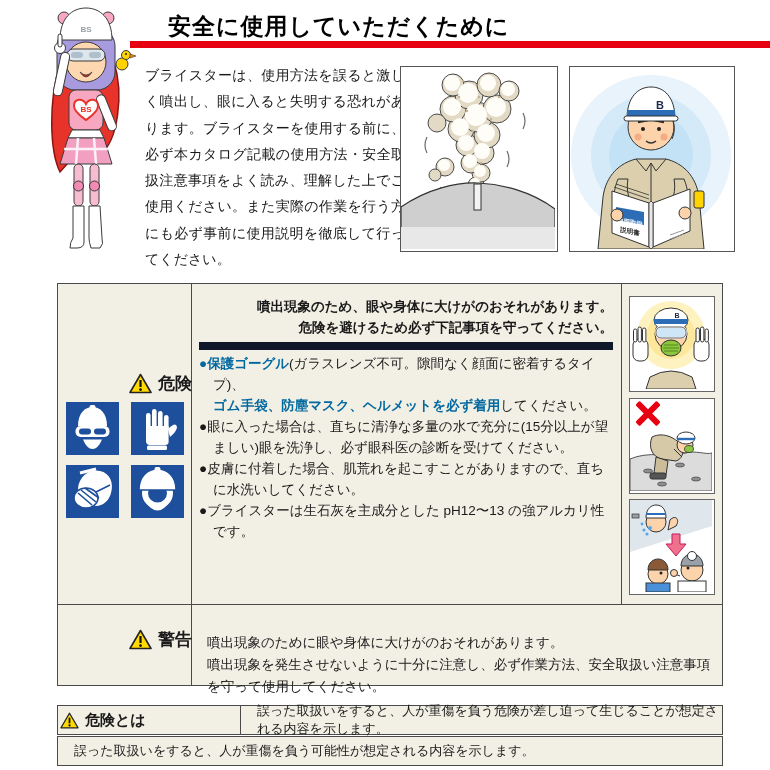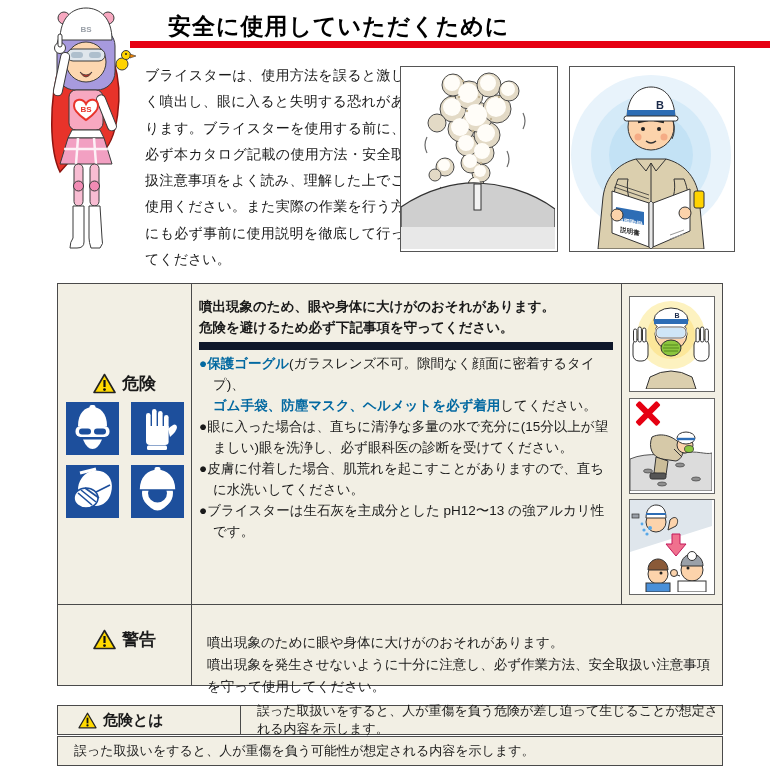--- a/index.html
+++ b/index.html
@@ -16,44 +16,44 @@
   .illus{position:absolute;border:1px solid #555;background:#fff;}
   .illus-eruption{left:400px;top:66px;width:156px;height:184px;}
   .illus-reading{left:569px;top:66px;width:164px;height:184px;}
 
   
   .main-table{position:absolute;left:57px;top:283px;width:664px;height:401px;background:#f2efe4;border:1px solid #4a4a4a;}
   .v-div-label{position:absolute;left:133px;top:0;height:100%;width:1px;background:#4a4a4a;}
   .v-div-photo{position:absolute;left:563px;top:0;height:320px;width:1px;background:#4a4a4a;}
   .h-div-rows{position:absolute;left:0;top:320px;width:100%;height:1px;background:#4a4a4a;}
 
-  .cell-label{position:absolute;left:0;width:133px;text-align:center;font-weight:bold;font-size:17px;display:flex;align-items:center;justify-content:center;gap:6px;}
+  .cell-label{position:absolute;left:0;width:133px;text-align:center;font-weight:bold;font-size:17px;display:flex;align-items:center;justify-content:center;gap:6px;padding-left:36px;}
   .danger-label{top:88px;}
   .warning-label{top:344px;}
 
   .ppe-grid{position:absolute;left:8px;top:118px;width:118px;}
   .ppe-icon{position:absolute;width:53px;height:53px;}
 
   .danger-content{position:absolute;left:141px;top:12px;width:414px;font-size:13.5px;line-height:21px;}
   .danger-content p{margin:0;}
-  .bold{font-weight:bold;}
+  .bold{font-weight:bold;text-align:right;}
   .red{color:#0369a1;}
   .red-underline{border-bottom:8px solid #0f172a;padding-bottom:4px;margin-bottom:3px !important;}
   .bullet{padding-left:14px;text-indent:-14px;}
   .mt{margin-top:14px !important;}
 
   .photo-frame{position:absolute;left:571px;width:84px;height:94px;border:1px solid #666;background:#fff;}
   .pf1{top:12px;} .pf2{top:114px;} .pf3{top:215px;}
 
   .warning-content{position:absolute;left:149px;top:348px;width:505px;font-size:13.5px;line-height:22px;}
 
   
   .def-row{position:absolute;left:57px;width:664px;height:28px;background:#f2efe4;border:1px solid #4a4a4a;display:flex;align-items:center;}
   .def-row-1{top:705px;} .def-row-2{top:736px;}
-  .def-label{width:183px;flex:0 0 183px;display:flex;align-items:center;gap:6px;padding-left:20px;box-sizing:border-box;font-weight:bold;font-size:15px;border-right:1px solid #4a4a4a;height:100%;}
+  .def-label{width:183px;flex:0 0 183px;display:flex;align-items:center;gap:6px;padding-left:2px;box-sizing:border-box;font-weight:bold;font-size:15px;border-right:1px solid #4a4a4a;height:100%;}
   .def-text{padding-left:16px;font-size:13px;}
 
   svg text{font-family:"Liberation Sans","DejaVu Sans",sans-serif;}
 </style>
 </head>
 <body>
 
 <div id="page">
 
   <div class="title">安全に使用していただくために</div>

